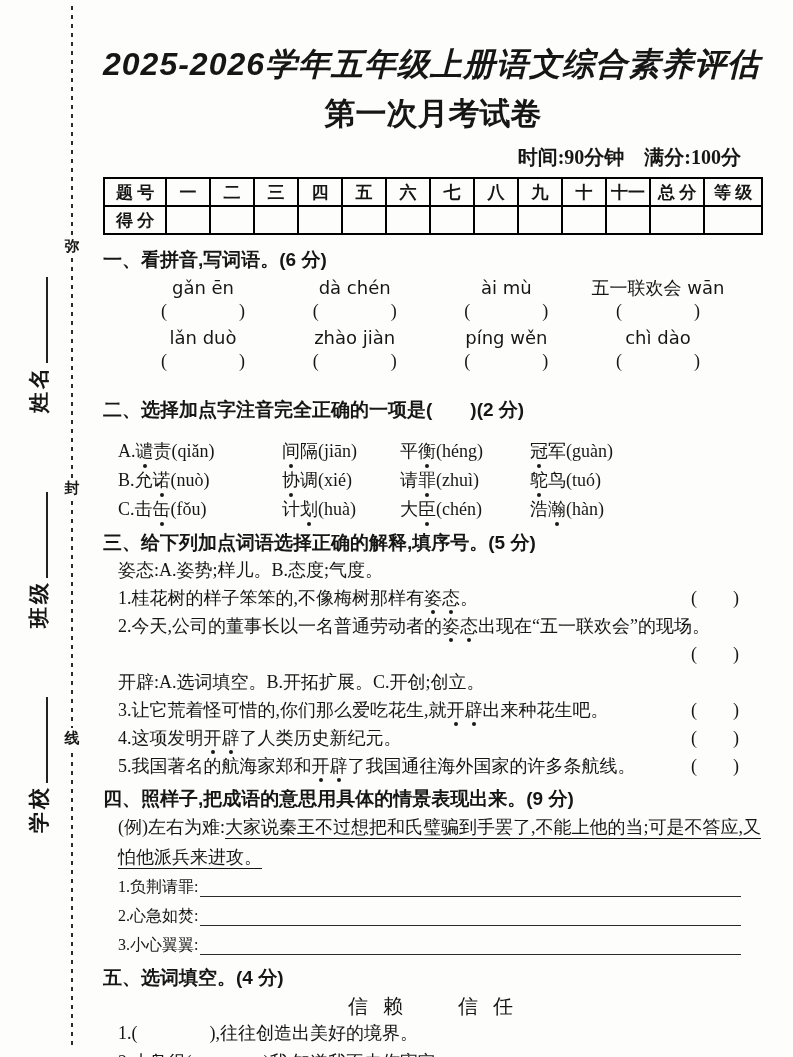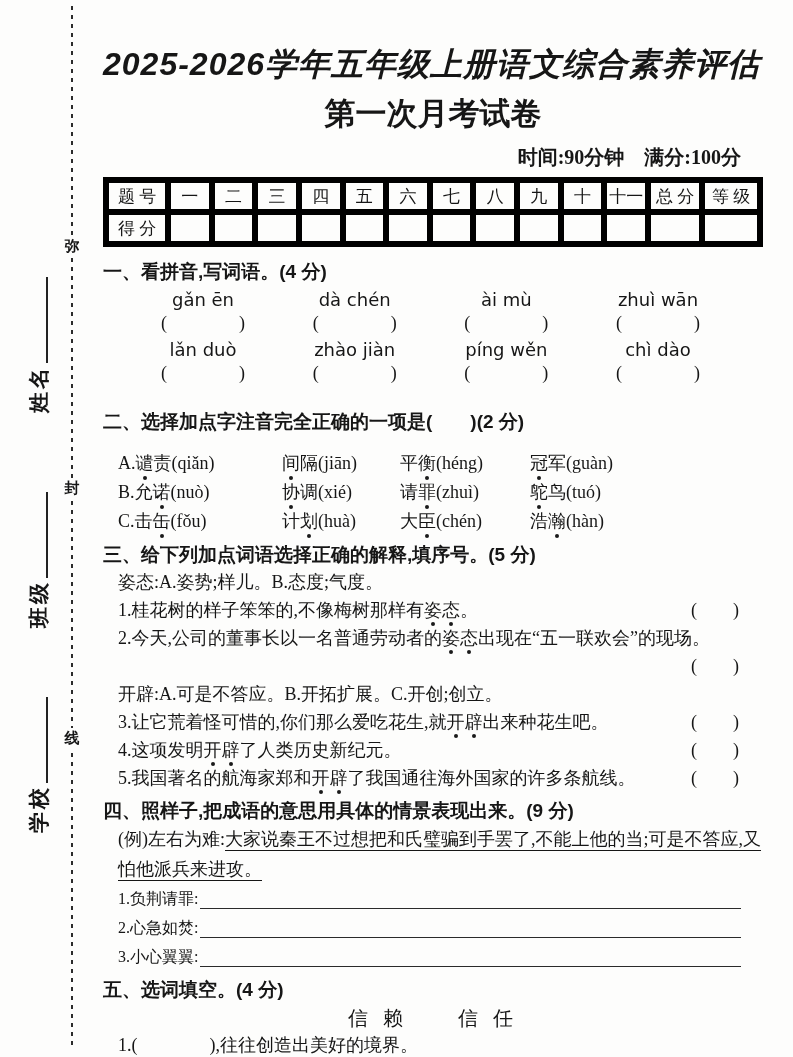--- a/index.html
+++ b/index.html
@@ -17,22 +17,22 @@
     height:6px;margin:0 0 5px 2px;}
   
   .content{position:absolute;left:103px;top:38px;width:660px;}
   .title{margin:0;text-align:left;font-family:"Liberation Sans","DejaVu Sans",sans-serif;
     font-weight:bold;font-size:32px;line-height:52px;letter-spacing:1px;font-style:italic;}
   .subtitle{margin:0;text-align:center;font-family:"Liberation Sans","DejaVu Sans",sans-serif;
     font-weight:bold;font-size:31px;line-height:47px;}
   .meta{display:flex;justify-content:flex-end;gap:20px;font-size:20px;font-weight:bold;
     padding-right:22px;margin-top:6px;line-height:28px;}
   table.score{width:100%;border-collapse:collapse;margin-top:6px;table-layout:fixed;}
-  table.score th,table.score td{border:6px solid #000000;height:26px;text-align:center;
-    font-size:17px;font-weight:normal;padding:0;}
+  table.score th,table.score td{border:2px solid #000000;height:26px;text-align:center;
+    font-size:17px;font-weight:bold;padding:0;}
   table.score col.c-first{width:62px;} table.score col.c-sum{width:54px;}
   table.score col.c-grade{width:58px;}
   .sec-h{font-family:"Liberation Sans","DejaVu Sans",sans-serif;font-weight:bold;
     font-size:19px;line-height:26px;margin-top:12px;}
   .bodyline{font-size:18px;line-height:28px;padding-left:15px;}
   
   .pin-grid{display:flex;justify-content:space-between;padding:2px 30px 0 25px;}
   .pword{width:150px;text-align:center;}
   .py{font-family:"DejaVu Sans","Liberation Sans",sans-serif;font-size:18px;line-height:25px;}
   .par{font-size:18px;line-height:23px;white-space:pre;}
@@ -134,36 +134,36 @@
             <td></td>
         <td></td>
             <td></td>
         <td></td>
             <td></td>
         <td></td>
       </tr>
     </tbody>
       </table>
 
-    <div class="sec-h">一、看拼音,写词语。(4 分)</div>
+    <div class="sec-h">一、看拼音,写词语。(6 分)</div>
     <div class="pin-grid">
       <div class="pword">
         <div class="py">gǎn ēn</div>
         <div class="par">(　　　　)</div>
       </div>
       <div class="pword">
         <div class="py">dà chén</div>
         <div class="par">(　　　　)</div>
       </div>
       <div class="pword">
         <div class="py">ài mù</div>
         <div class="par">(　　　　)</div>
       </div>
       <div class="pword">
-        <div class="py">zhuì wān</div>
+        <div class="py">五一联欢会 wān</div>
         <div class="par">(　　　　)</div>
       </div>
     </div>
     <div class="pin-grid">
       <div class="pword">
         <div class="py">lǎn duò</div>
         <div class="par">(　　　　)</div>
       </div>
       <div class="pword">
         <div class="py">zhào jiàn</div>
@@ -202,21 +202,21 @@
     <div class="sec-h" style="margin-top:6px">三、给下列加点词语选择正确的解释,填序号。(5 分)</div>
     <div class="bodyline">姿态:A.姿势;样儿。B.态度;气度。</div>
     <div class="qrow">
       <span class="qtext">1.桂花树的样子笨笨的,不像梅树那样有<span class="dc">姿</span><span class="dc">态</span>。</span>
       <span class="ansblank">(　　)</span>
     </div>
     <div class="bodyline">2.今天,公司的董事长以一名普通劳动者的<span class="dc">姿</span><span class="dc">态</span>出现在“五一联欢会”的现场。</div>
     <div class="ansline">
       <span class="ansblank">(　　)</span>
     </div>
-    <div class="bodyline">开辟:A.可是不答应。B.开拓扩展。C.开创;创立。</div>
+    <div class="bodyline">开辟:A.选词填空。B.开拓扩展。C.开创;创立。</div>
     <div class="qrow">
       <span class="qtext">3.让它荒着怪可惜的,你们那么爱吃花生,就<span class="dc">开</span><span class="dc">辟</span>出来种花生吧。</span>
       <span class="ansblank">(　　)</span>
     </div>
     <div class="qrow">
       <span class="qtext">4.这项发明<span class="dc">开</span><span class="dc">辟</span>了人类历史新纪元。</span>
       <span class="ansblank">(　　)</span>
     </div>
     <div class="qrow">
       <span class="qtext">5.我国著名的航海家郑和<span class="dc">开</span><span class="dc">辟</span>了我国通往海外国家的许多条航线。</span>

